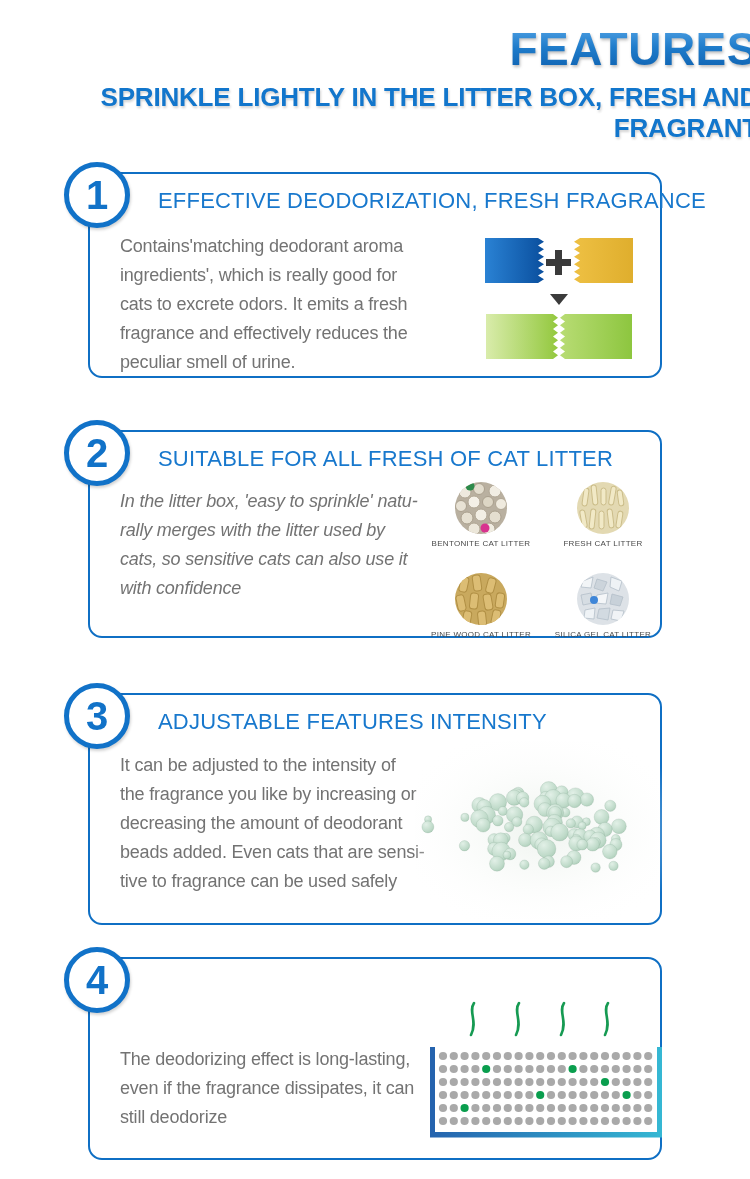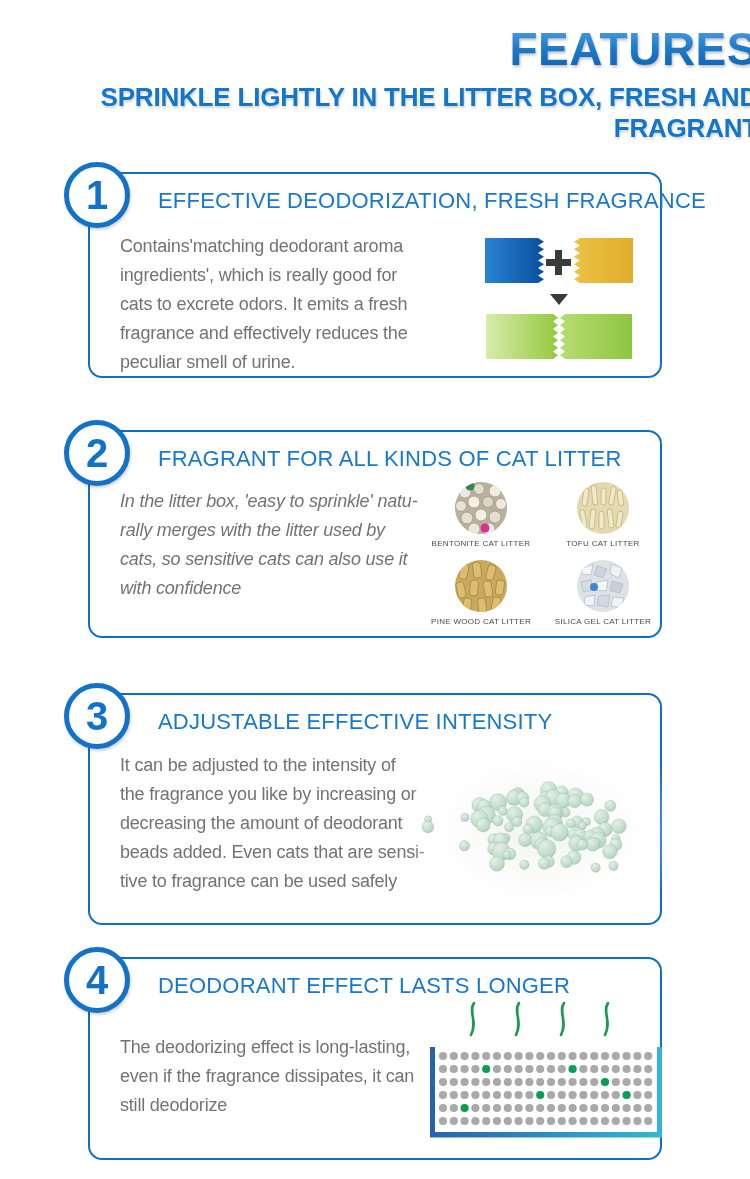--- a/index.html
+++ b/index.html
@@ -17,21 +17,21 @@
   .numc{position:absolute;left:-26px;top:-12px;width:56px;height:56px;border:5px solid #1172c8;
         border-radius:50%;background:#ffffff;display:flex;align-items:center;justify-content:center;
         box-shadow:1px 2px 3px rgba(0,0,0,0.18);z-index:3;}
   .numc span{font-size:40px;font-weight:bold;color:#1172c8;line-height:1;}
   .heading{position:absolute;left:68px;top:14px;margin:0;font-size:22px;font-weight:400;
         color:#1878cd;letter-spacing:0.2px;white-space:nowrap;}
   .bodytxt{position:absolute;left:30px;margin:0;font-size:18px;line-height:29px;color:#737373;
         white-space:pre-line;width:320px;letter-spacing:-0.2px;}
   .illus{position:absolute;}
   .litter-grid{position:absolute;left:330px;top:50px;display:grid;
-        grid-template-columns:122px 122px;row-gap:12px;}
+        grid-template-columns:122px 122px;row-gap:25px;}
   .litter-cell{display:flex;flex-direction:column;align-items:center;}
   .litter-cell svg{display:block;}
   .litter-cap{margin-top:5px;font-size:8px;color:#4a4a4a;letter-spacing:0.3px;white-space:nowrap;}
 </style>
 </head>
 <body>
 
 <div class="page">
 
   <div class="hdr">
@@ -84,21 +84,21 @@
         <path fill="url(#grnG)" d="M1 76 H68 l5 3.75 l-5 3.75 l5 3.75 l-5 3.75 l5 3.75 l-5 3.75 l5 3.75 l-5 3.75 l5 3.75 l-5 3.75 l5 3.75 l-5 3.75 H1 Z"></path>
         <path fill="url(#grnG2)" d="M147 76 V121 H80 l-5 -3.75 l5 -3.75 l-5 -3.75 l5 -3.75 l-5 -3.75 l5 -3.75 l-5 -3.75 l5 -3.75 l-5 -3.75 l5 -3.75 l-5 -3.75 l5 -3.75 Z"></path>
       </svg>
     </div>
   </section>
 
   <section class="box" style="top:430px;height:208px;">
     <div class="numc">
       <span>2</span>
     </div>
-    <h2 class="heading">FRAGRANT FOR ALL KINDS OF CAT LITTER</h2>
+    <h2 class="heading">SUITABLE FOR ALL FRESH OF CAT LITTER</h2>
     <p class="bodytxt" style="top:55px;font-style:italic;">In the litter box, 'easy to sprinkle' natu-
 rally merges with the litter used by
 cats, so sensitive cats can also use it
 with confidence</p>
 
     <div class="litter-grid">
       <div class="litter-cell">
         <svg width="52" height="52" viewBox="0 0 52 52">
           <defs>
               <clipPath id="c1">
@@ -142,21 +142,21 @@
               <rect x="33" y="4" width="5" height="19" rx="2.5" transform="rotate(10 35 13)"></rect>
               <rect x="41" y="8" width="5" height="16" rx="2.5" transform="rotate(-8 43 16)"></rect>
               <rect x="4" y="28" width="5" height="18" rx="2.5" transform="rotate(-10 6 37)"></rect>
               <rect x="13" y="27" width="5" height="20" rx="2.5" transform="rotate(6 15 37)"></rect>
               <rect x="22" y="29" width="5" height="18" rx="2.5"></rect>
               <rect x="31" y="27" width="5" height="19" rx="2.5" transform="rotate(-7 33 36)"></rect>
               <rect x="40" y="29" width="5" height="17" rx="2.5" transform="rotate(9 42 37)"></rect>
             </g>
           </g>
         </svg>
-        <div class="litter-cap">TOFU CAT LITTER</div>
+        <div class="litter-cap">FRESH CAT LITTER</div>
       </div>
 
       <div class="litter-cell">
         <svg width="52" height="52" viewBox="0 0 52 52">
           <defs>
               <clipPath id="c3">
                 <circle cx="26" cy="26" r="26"></circle>
               </clipPath>
             </defs>
           <g clip-path="url(#c3)">
@@ -203,21 +203,21 @@
         </svg>
         <div class="litter-cap">SILICA GEL CAT LITTER</div>
       </div>
     </div>
   </section>
 
   <section class="box" style="top:693px;height:232px;">
     <div class="numc">
       <span>3</span>
     </div>
-    <h2 class="heading">ADJUSTABLE EFFECTIVE INTENSITY</h2>
+    <h2 class="heading">ADJUSTABLE FEATURES INTENSITY</h2>
     <p class="bodytxt" style="top:56px;">It can be adjusted to the intensity of
 the fragrance you like by increasing or
 decreasing the amount of deodorant
 beads added. Even cats that are sensi-
 tive to fragrance can be used safely</p>
     <div class="illus" style="left:325px;top:46px;">
       <svg id="beads-svg" width="250" height="178" viewBox="0 0 250 178">
         <defs>
           <radialGradient id="beadG" cx="0.35" cy="0.3" r="0.85">
             <stop offset="0" stop-color="#e2f0e7"></stop>
@@ -313,22 +313,21 @@
             <circle cx="180.6" cy="126.6" r="4.7" fill="url(#beadG)" stroke="rgba(125,158,138,0.35)" stroke-width="0.6"></circle>
           </g>
       </svg>
     </div>
   </section>
 
   <section class="box" style="top:957px;height:203px;">
     <div class="numc">
       <span>4</span>
     </div>
-    <h2 class="heading">DEODORANT EFFECT LASTS LONGER</h2>
-    <p class="bodytxt" style="top:74px;">The deodorizing effect is long-lasting,
+    <p class="bodytxt" style="top:86px;">The deodorizing effect is long-lasting,
 even if the fragrance dissipates, it can
 still deodorize</p>
     <div class="illus" style="left:340px;top:40px;">
       <svg width="232" height="142" viewBox="0 0 232 142">
         <defs>
           <linearGradient id="trayBtm" x1="0" y1="0" x2="1" y2="0">
             <stop offset="0" stop-color="#2563ae"></stop>
               <stop offset="1" stop-color="#35b7d3"></stop>
           </linearGradient>
         </defs>

